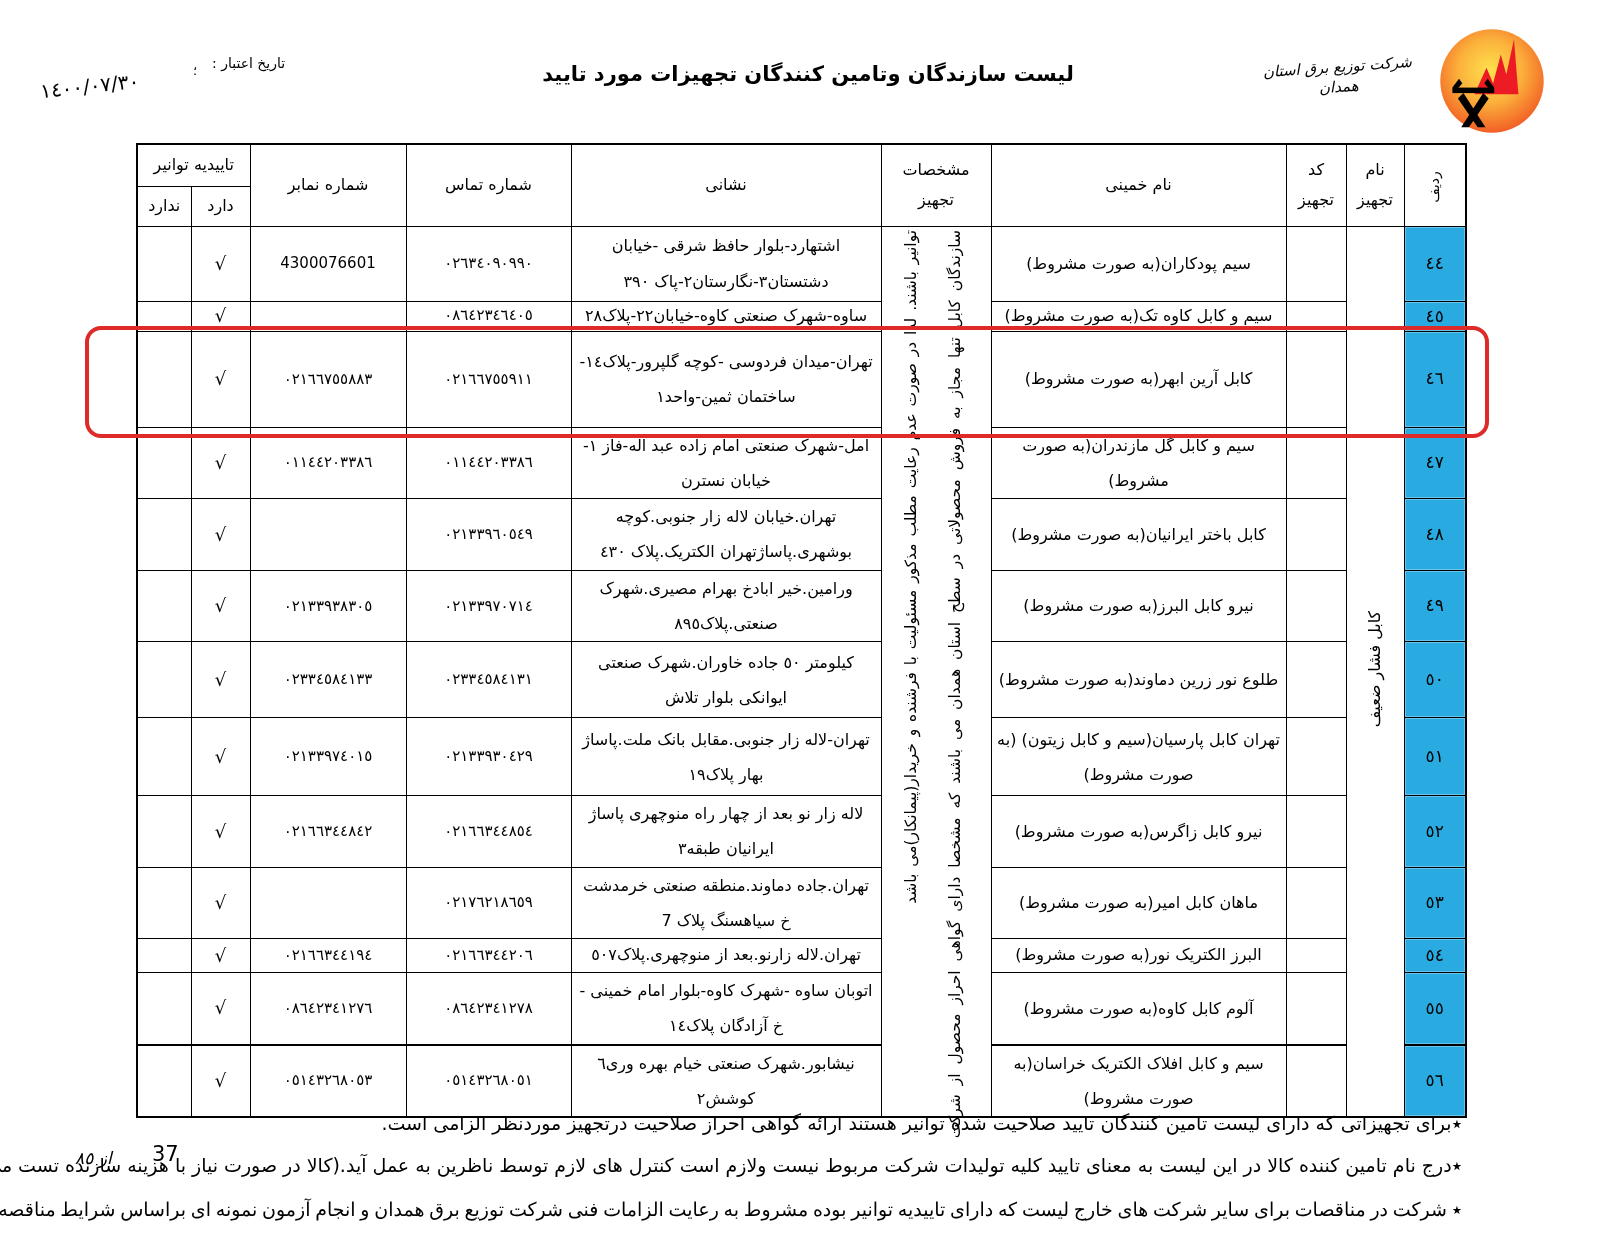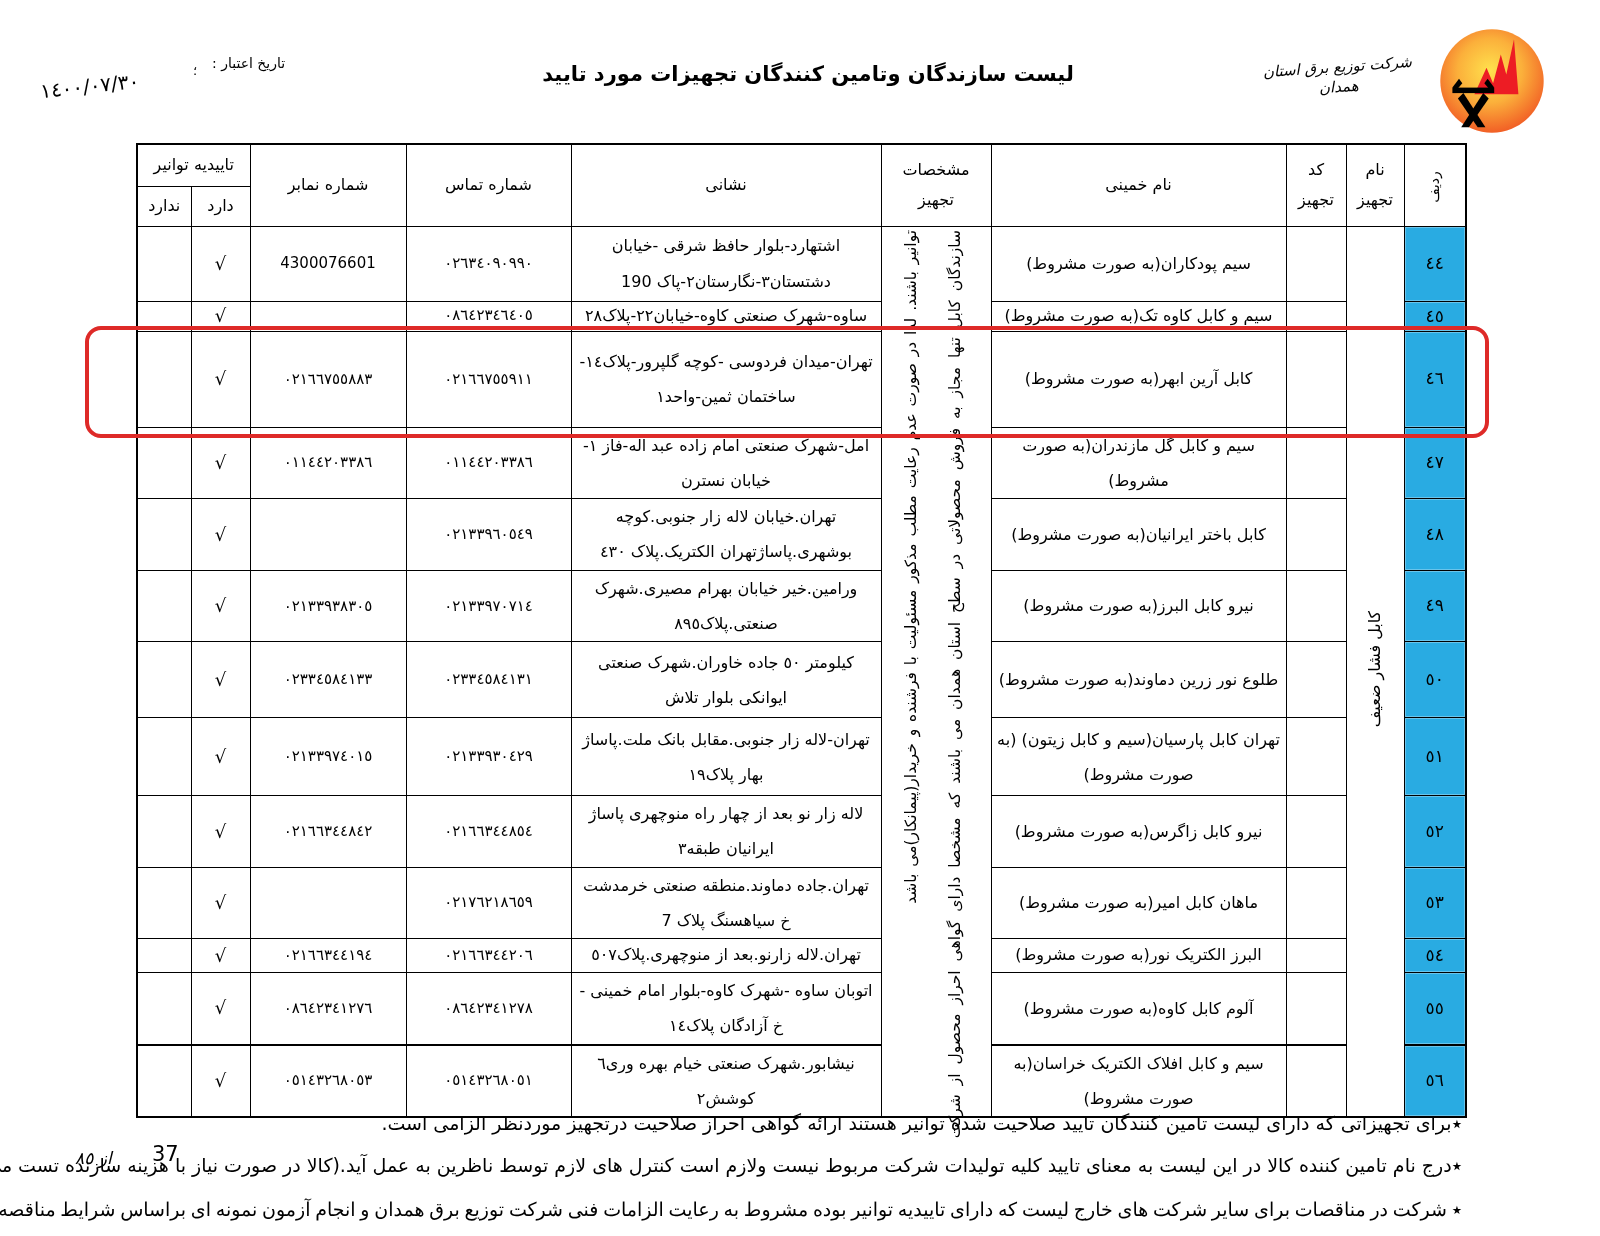--- a/index.html
+++ b/index.html
@@ -123,21 +123,21 @@
       <td class="radif">٤٤</td>
       <td rowspan="13" class="vcell">
         <div class="vstrip equip-strip">کابل فشار ضعیف</div>
       </td>
       <td></td>
       <td>سیم پودکاران(به صورت مشروط)</td>
       <td rowspan="13" class="vcell">
         <div class="vstrip spec-line" id="spec-line-1">سازندگان کابل تنها مجاز به فروش محصولاتی در سطح استان همدان می باشند که مشخصا دارای گواهی احراز محصول از شرکت</div>
         <div class="vstrip spec-line" id="spec-line-2">توانیر باشند. لذا در صورت عدم رعایت مطلب مذکور مسئولیت با فرشنده و خریدار(پیمانکار)می باشد</div>
       </td>
-      <td>اشتهارد-بلوار حافظ شرقی -خیابان دشتستان٣-نگارستان٢-پاک 190</td>
+      <td>اشتهارد-بلوار حافظ شرقی -خیابان دشتستان٣-نگارستان٢-پاک ٣٩٠</td>
       <td class="num">٠٢٦٣٤٠٩٠٩٩٠</td>
       <td class="num">4300076601</td>
       <td class="check">√</td>
       <td></td>
     </tr>
     <tr style="height:30px" class="compact">
       <td class="radif">٤٥</td>
       <td></td>
       <td>سیم و کابل کاوه تک(به صورت مشروط)</td>
       <td>ساوه-شهرک صنعتی کاوه-خیابان٢٢-پلاک٢٨</td>
@@ -173,21 +173,21 @@
       <td>تهران.خیابان لاله زار جنوبی.کوچه بوشهری.پاساژتهران الکتریک.پلاک ٤٣٠</td>
       <td class="num">٠٢١٣٣٩٦٠٥٤٩</td>
       <td class="num"></td>
       <td class="check">√</td>
       <td></td>
     </tr>
     <tr style="height:70px">
       <td class="radif">٤٩</td>
       <td></td>
       <td>نیرو کابل البرز(به صورت مشروط)</td>
-      <td>ورامین.خیر خیابان بهرام مصیری.شهرک صنعتی.پلاک٨٩٥</td>
+      <td>ورامین.خیر ابادخ بهرام مصیری.شهرک صنعتی.پلاک٨٩٥</td>
       <td class="num">٠٢١٣٣٩٧٠٧١٤</td>
       <td class="num">٠٢١٣٣٩٣٨٣٠٥</td>
       <td class="check">√</td>
       <td></td>
     </tr>
     <tr style="height:76px">
       <td class="radif">٥٠</td>
       <td></td>
       <td>طلوع نور زرین دماوند(به صورت مشروط)</td>
       <td>کیلومتر ٥٠ جاده خاوران.شهرک صنعتی ایوانکی بلوار تلاش</td>

